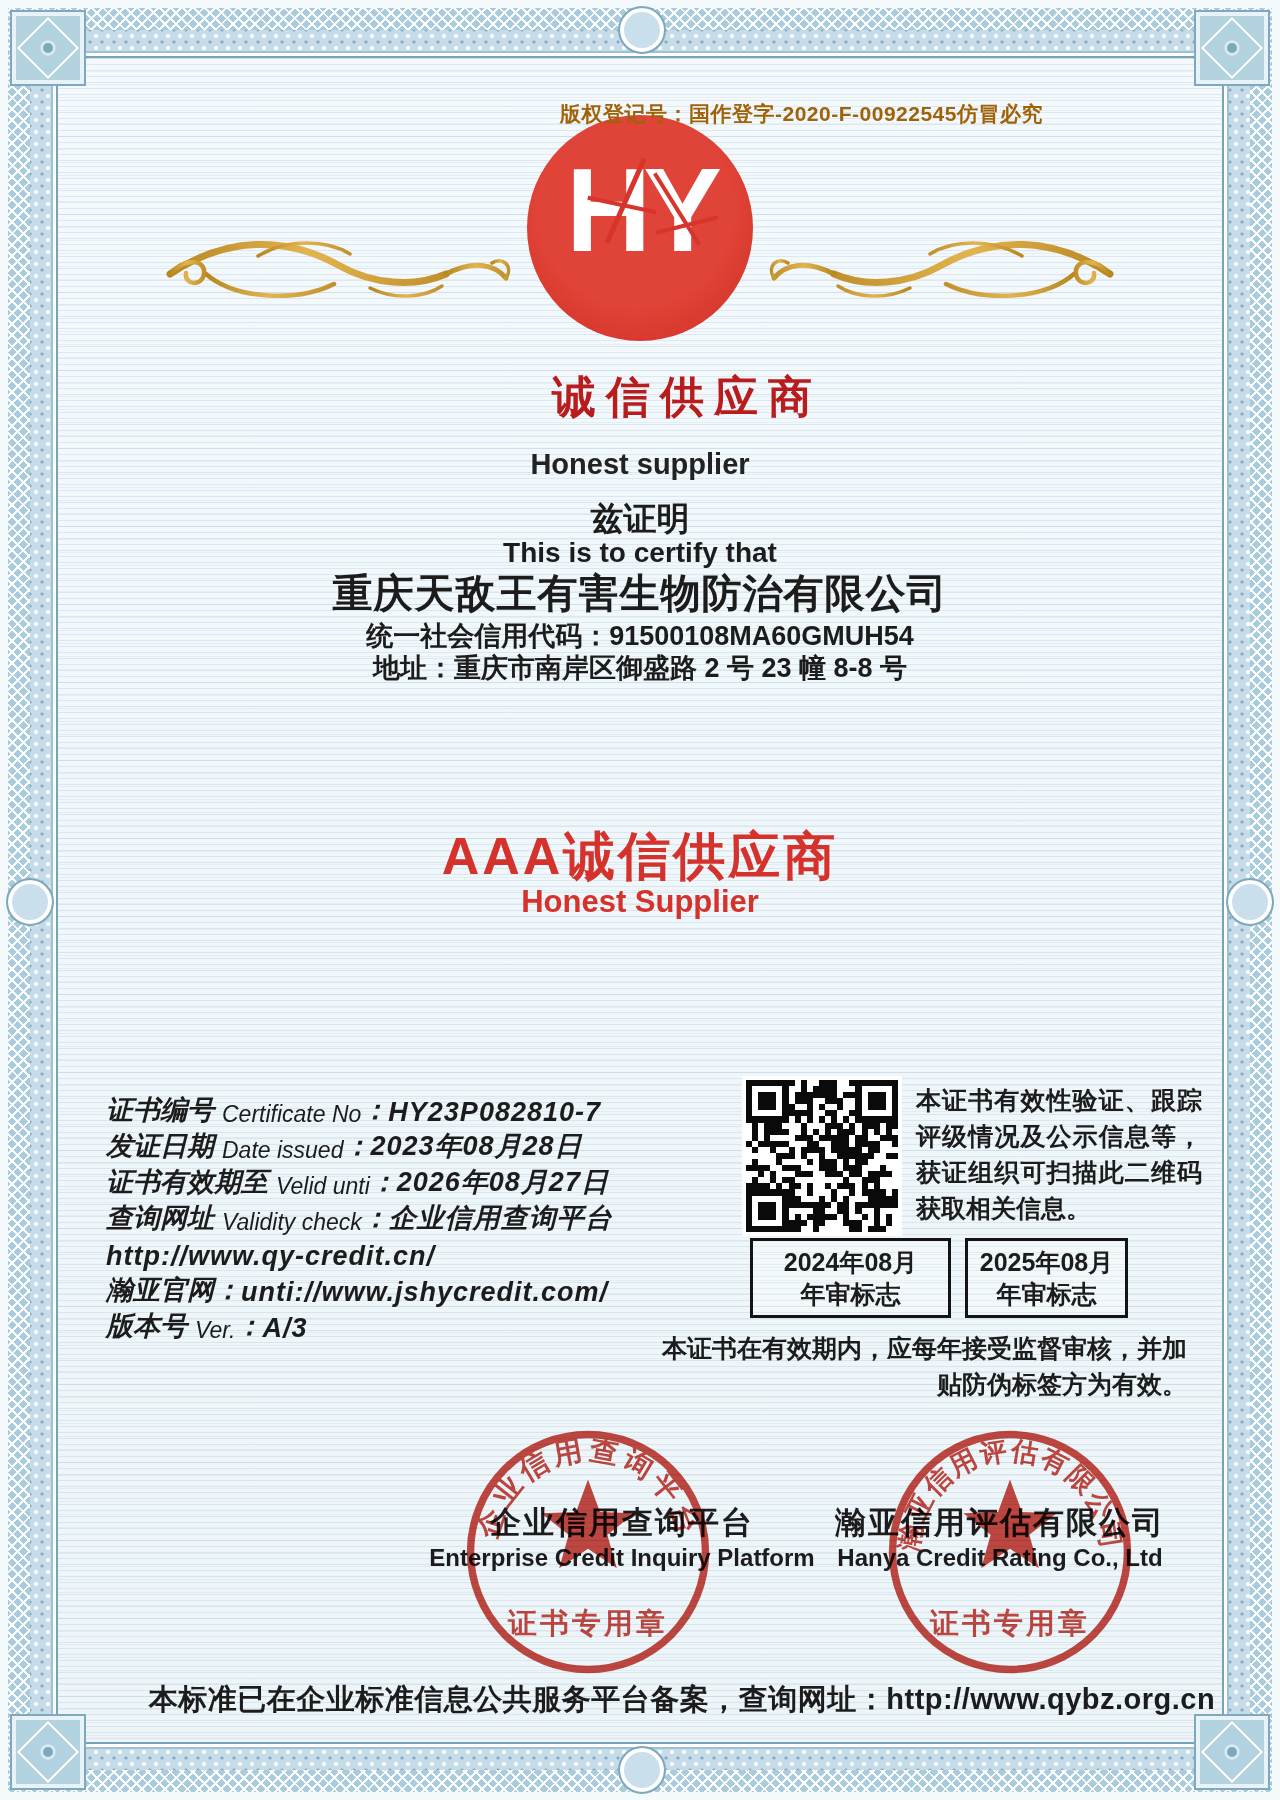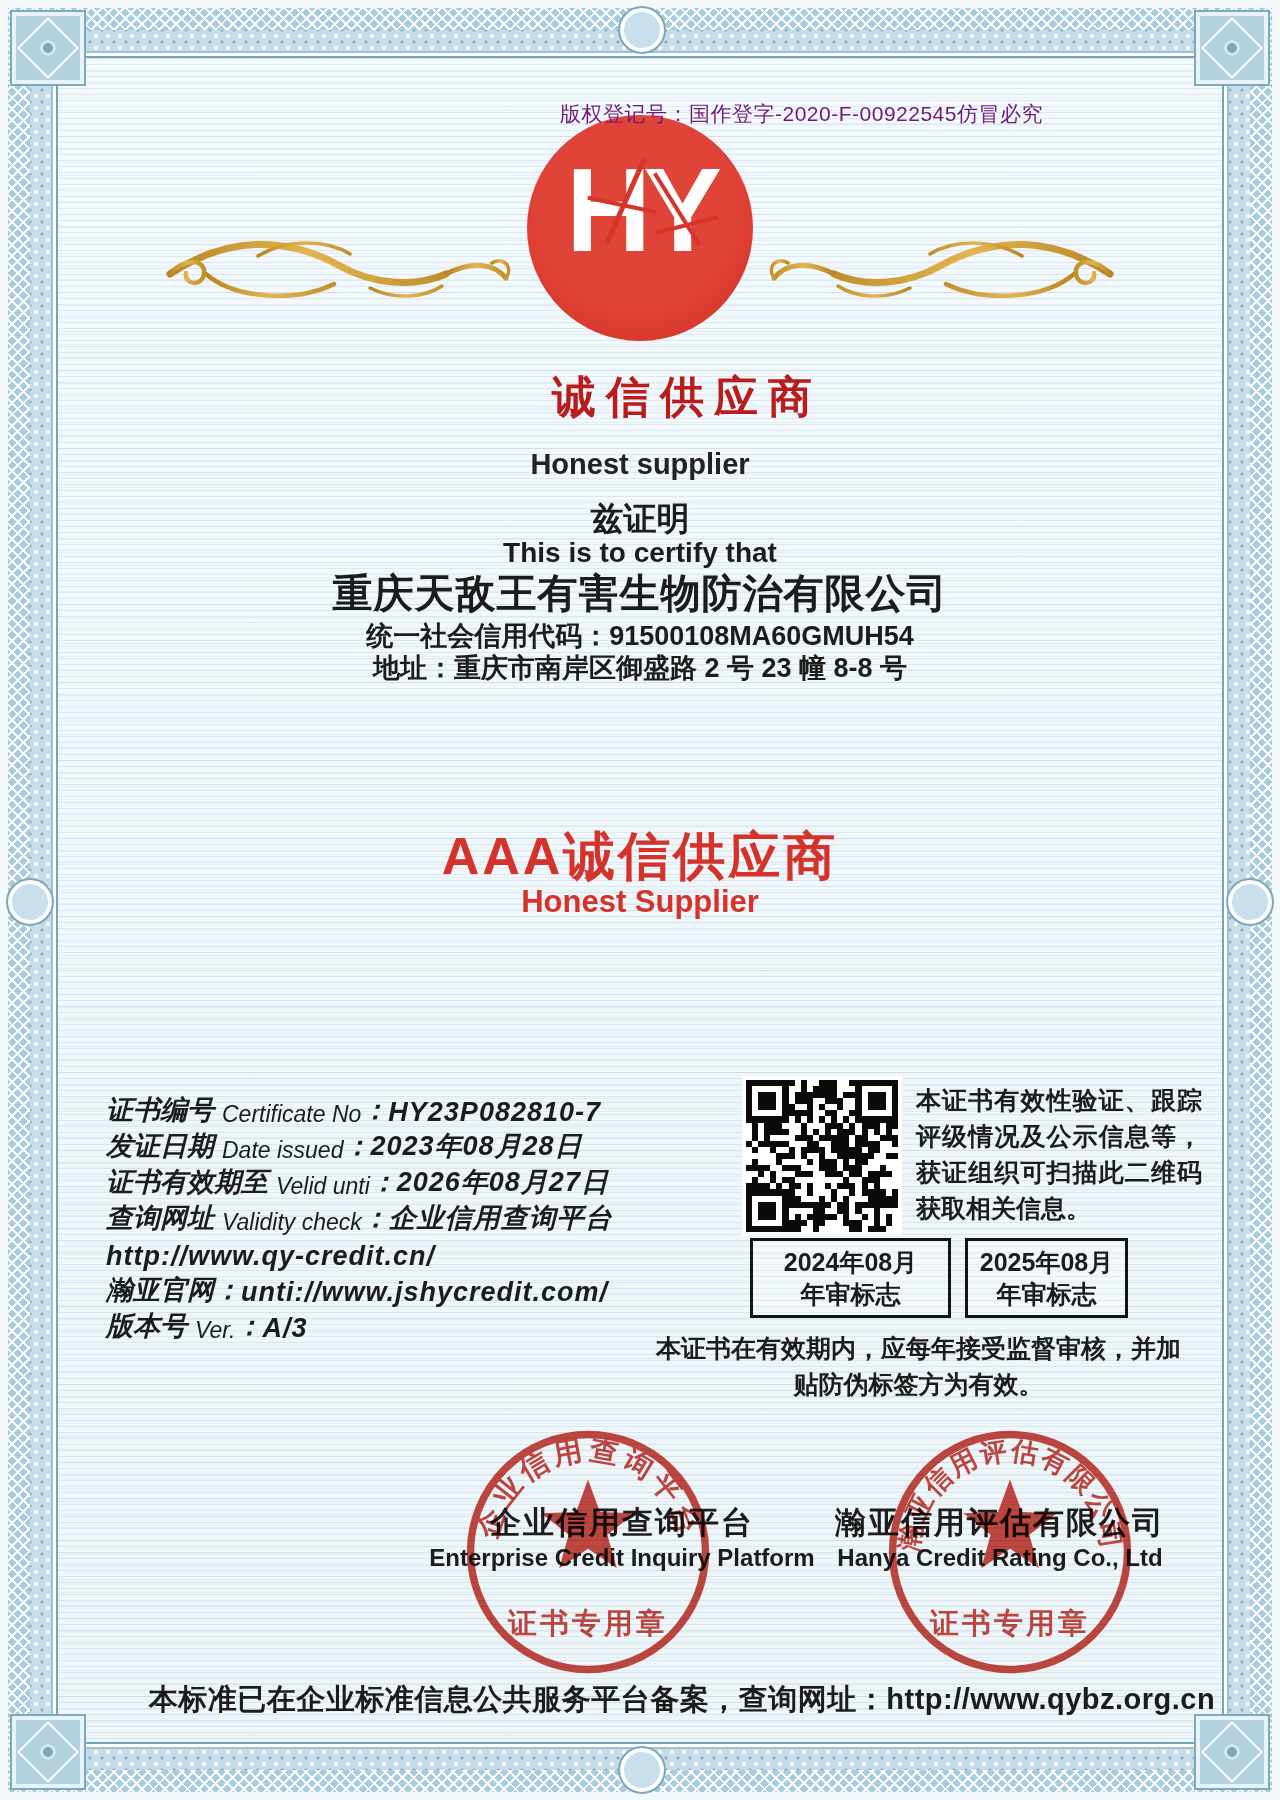--- a/index.html
+++ b/index.html
@@ -27,21 +27,21 @@
   .corner::after{content:"";position:absolute;left:28px;top:28px;width:16px;height:16px;border-radius:50%;
      background:#7fa8bd;box-shadow:inset 0 0 0 3px #d7e9f1;}
   .c-tl{left:10px;top:10px;} .c-tr{right:10px;top:10px;} .c-bl{left:10px;bottom:10px;} .c-br{right:10px;bottom:10px;}
   .medal{position:absolute;width:44px;height:44px;border-radius:50%;background:#c9dfeb;
      border:2px solid #7fa8bd;box-shadow:inset 0 0 0 4px #ffffff;}
   .m-t{left:618px;top:6px;} .m-b{left:618px;bottom:6px;} .m-l{left:6px;top:878px;} .m-r{right:6px;top:878px;}
   
   .content{position:absolute;inset:0;}
   .abs{position:absolute;}
   .ctr{left:0;width:1280px;text-align:center;}
-  .copyright{top:100px;left:560px;width:560px;font-size:21px;font-weight:400;color:#701a75;z-index:5;
+  .copyright{top:100px;left:560px;width:560px;font-size:21px;font-weight:700;color:#a16207;z-index:5;
      letter-spacing:.5px;}
   
   .logo{left:527px;top:115px;width:226px;height:226px;border-radius:50%;z-index:3;
      background:radial-gradient(circle at 48% 42%, #e04337 0 55%, #cf2b22 100%);overflow:hidden;}
   .logo-text{position:absolute;left:0;top:36px;width:100%;text-align:center;font-size:118px;line-height:1;
      font-weight:800;color:#ffffff;letter-spacing:-8px;font-family:"Liberation Sans",sans-serif;}
   .crack{position:absolute;background:#d7342b;}
   .crack1{left:96px;top:40px;width:5px;height:92px;transform:rotate(24deg);}
   .crack2{left:148px;top:52px;width:4px;height:84px;transform:rotate(-32deg);}
   .crack3{left:60px;top:88px;width:70px;height:4px;transform:rotate(12deg);}
@@ -67,21 +67,21 @@
   .d-sep{font-size:27px;font-weight:700;}
   .d-val{font-size:27px;font-weight:700;letter-spacing:1px;}
   
   .qr{left:742px;top:1076px;width:160px;height:160px;background:#ffffff;padding:4px;box-sizing:border-box;z-index:2;}
   .qr svg{display:block;width:100%;height:100%;}
   .qr-note{left:916px;top:1082px;width:286px;font-size:25px;font-weight:600;line-height:36px;text-align:justify;}
   .audit-box{top:1238px;height:80px;border:3px solid #141414;box-sizing:border-box;
      display:flex;flex-direction:column;justify-content:center;text-align:center;background:rgba(255,255,255,.25);}
   .ab1{left:750px;width:201px;} .ab2{left:965px;width:163px;}
   .ab-line{font-size:25px;font-weight:600;line-height:32px;}
-  .audit-note{left:650px;top:1330px;width:537px;font-size:25px;font-weight:600;line-height:36px;text-align:center;}
+  .audit-note{left:650px;top:1330px;width:537px;font-size:25px;font-weight:600;line-height:36px;text-align:right;}
   
   .org{text-align:center;z-index:1;}
   .org-l{left:402px;width:440px;} .org-r{left:780px;width:440px;}
   .org-cn{top:1502px;font-size:31px;font-weight:800;letter-spacing:2px;}
   .org-en{top:1544px;font-size:24px;font-weight:600;}
   .seal{z-index:3;width:252px;height:252px;opacity:.9;mix-blend-mode:multiply;}
   .seal-l{left:462px;top:1426px;} .seal-r{left:884px;top:1426px;}
   
   .footer{top:1680px;font-size:29px;font-weight:700;letter-spacing:.5px;margin-left:42px;}
 </style>

